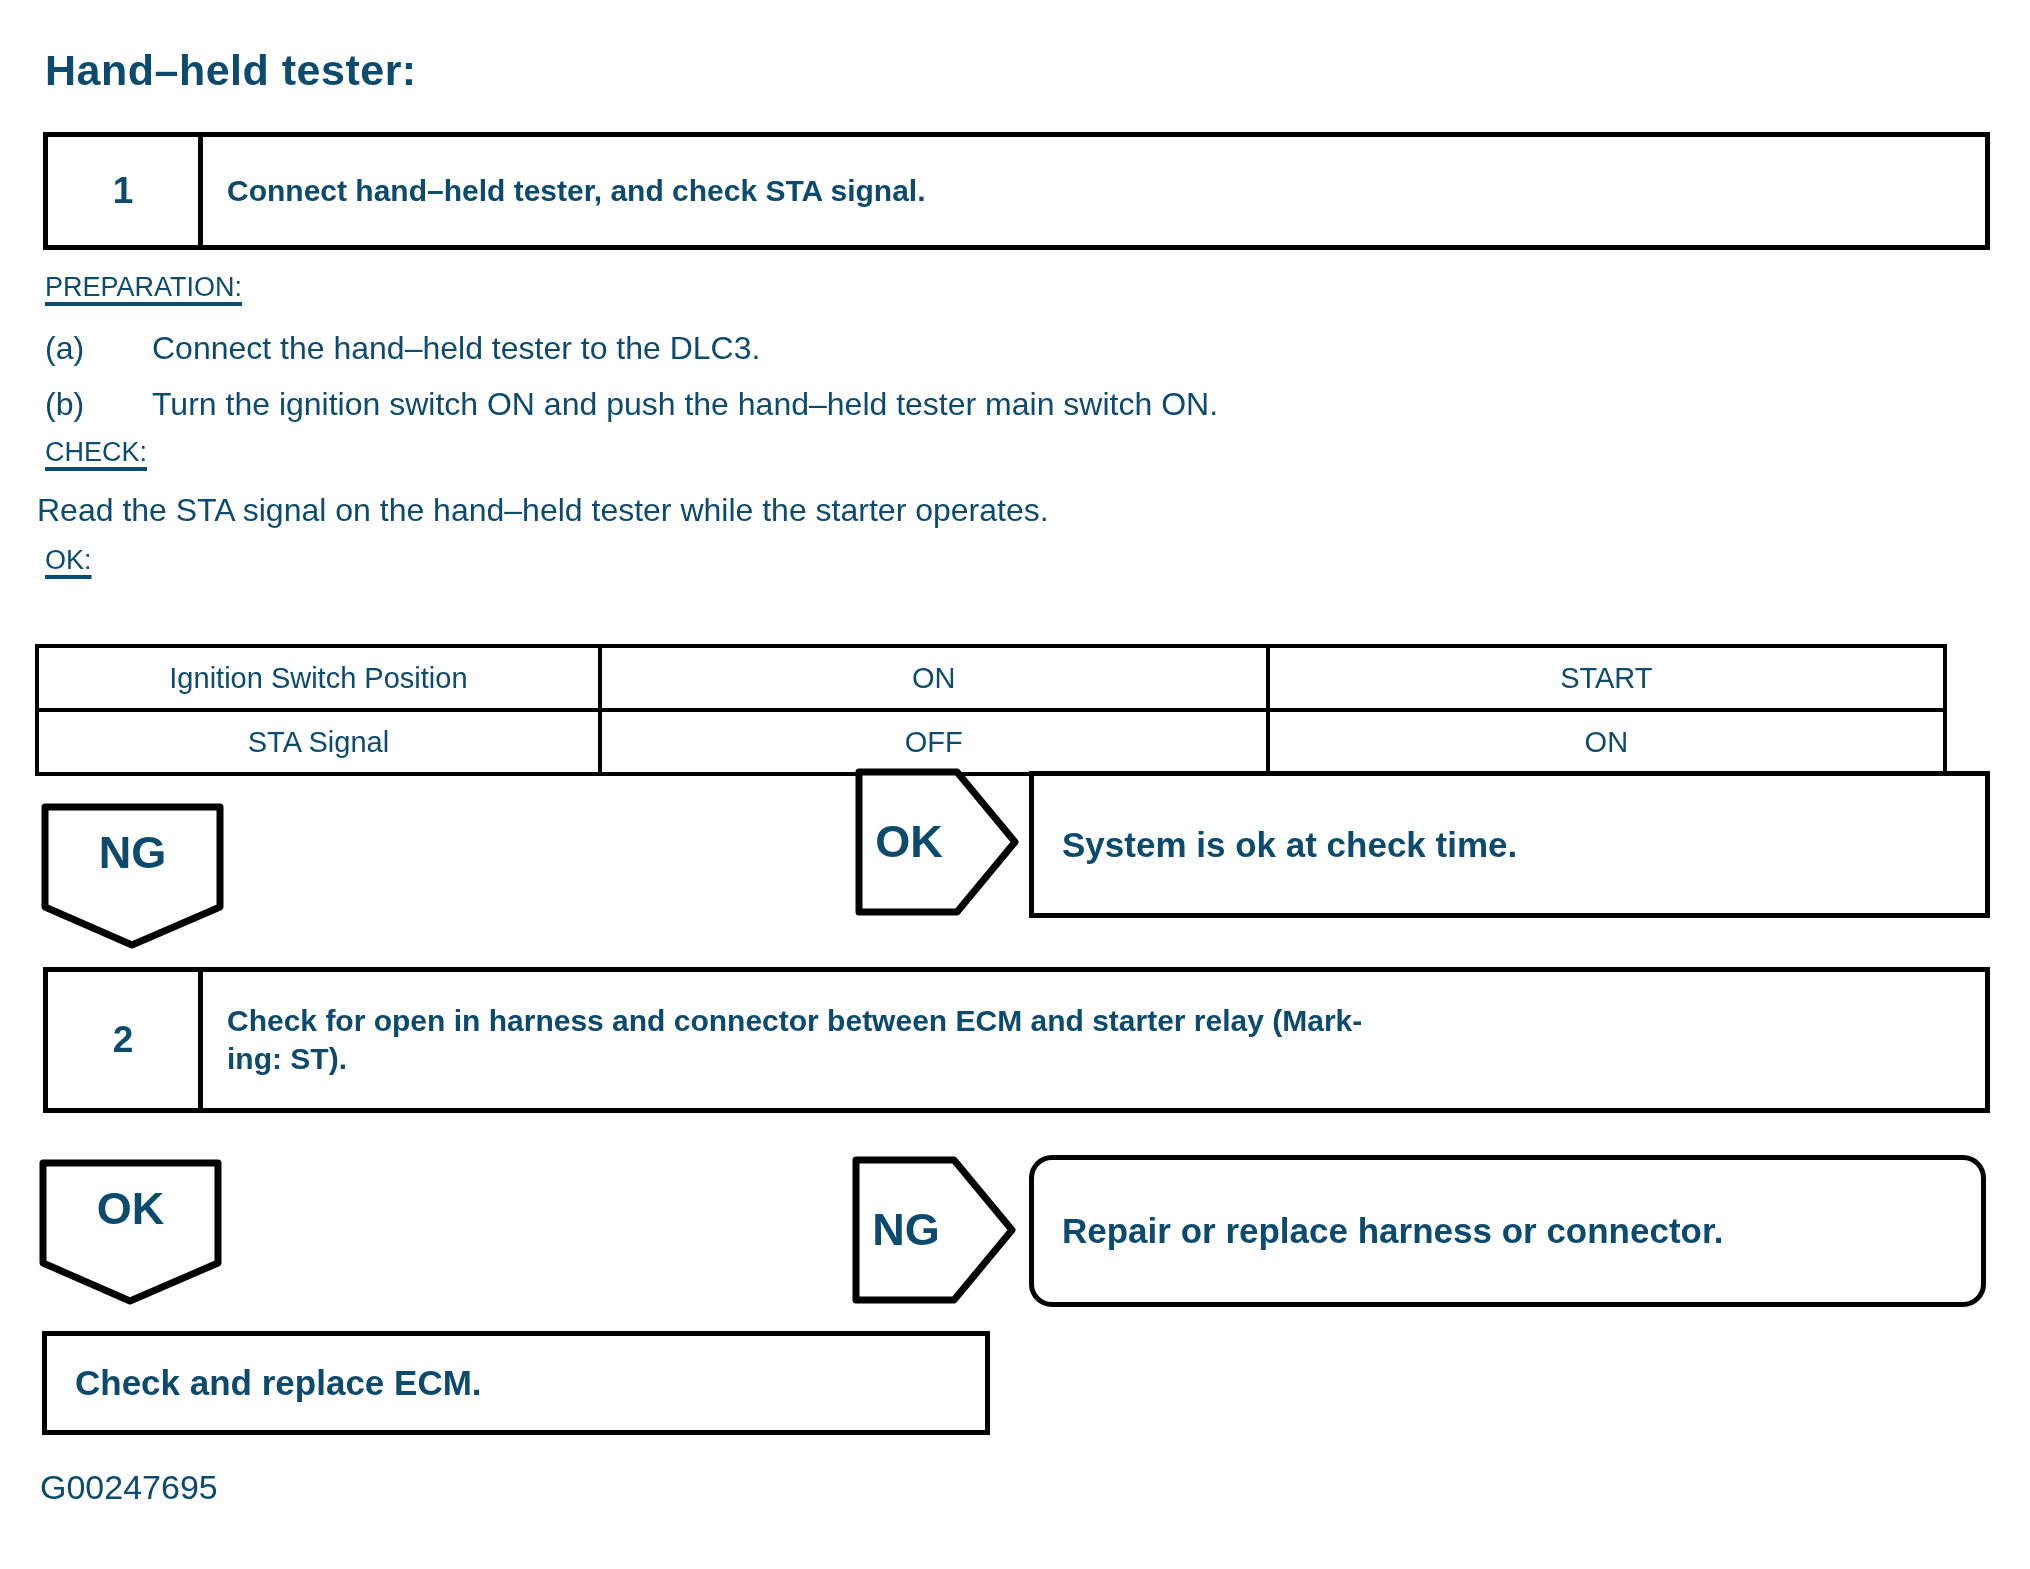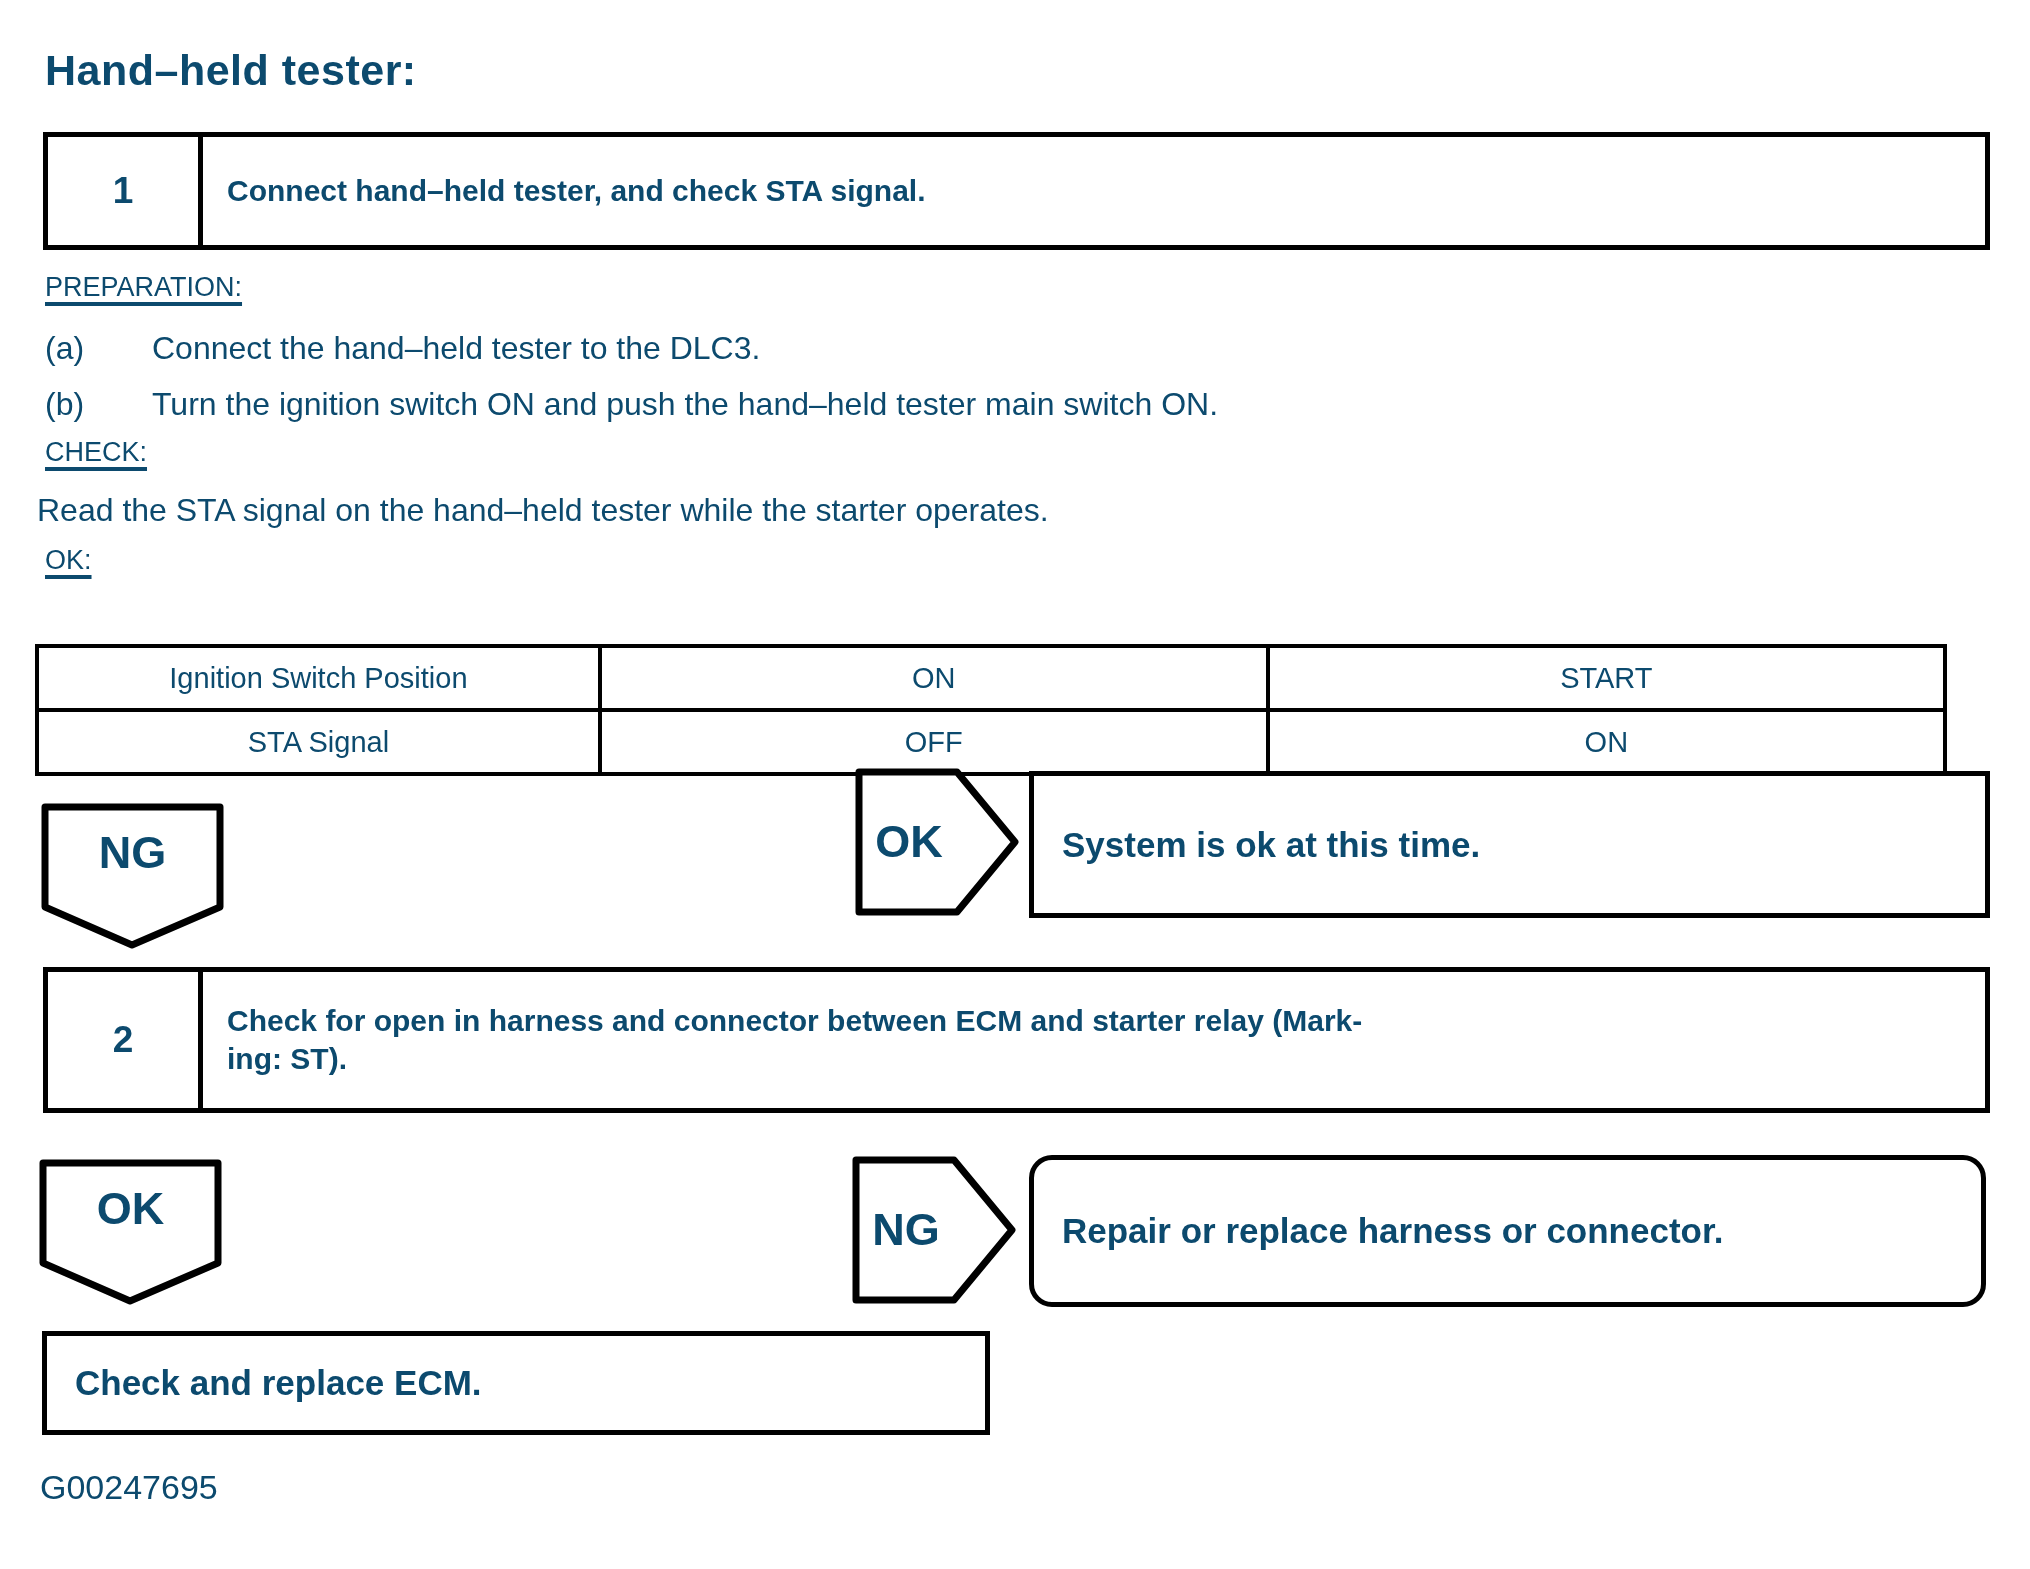--- a/index.html
+++ b/index.html
@@ -116,21 +116,21 @@
   </div>
 
   <div class="pent pent-right" style="left:855px; top:768px; width:165px; height:148px;">
     <svg viewBox="0 0 165 148">
       <polygon points="4,4 102,4 160,74 102,144 4,144" fill="#ffffff" stroke="#000000" stroke-width="7" stroke-linejoin="round"></polygon>
     </svg>
     <div class="lbl">OK</div>
   </div>
 
   <div class="result-box" style="left:1029px; top:771px; width:961px; height:147px;">
-    <span>System is ok at this time.</span>
+    <span>System is ok at check time.</span>
   </div>
 
   <div class="step-box" style="left:43px; top:967px; width:1947px; height:146px;">
     <div class="step-num">2</div>
     <div class="step-text">
       <div>Check for open in harness and connector between ECM and starter relay (Mark-</div>
       <div>ing: ST).</div>
     </div>
   </div>
 

